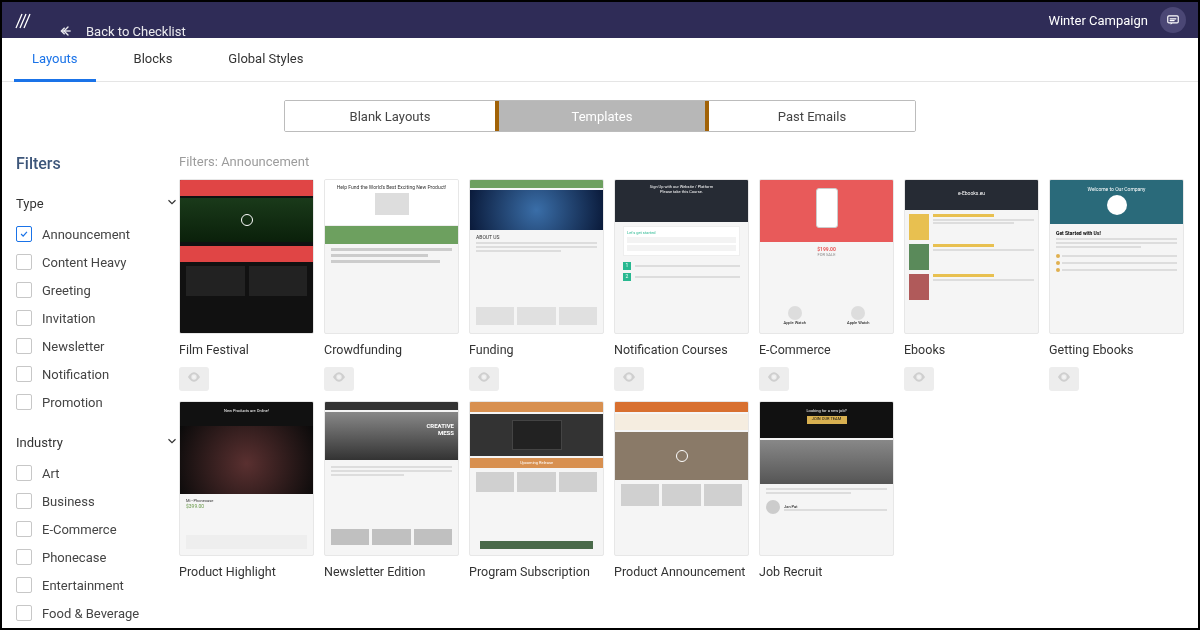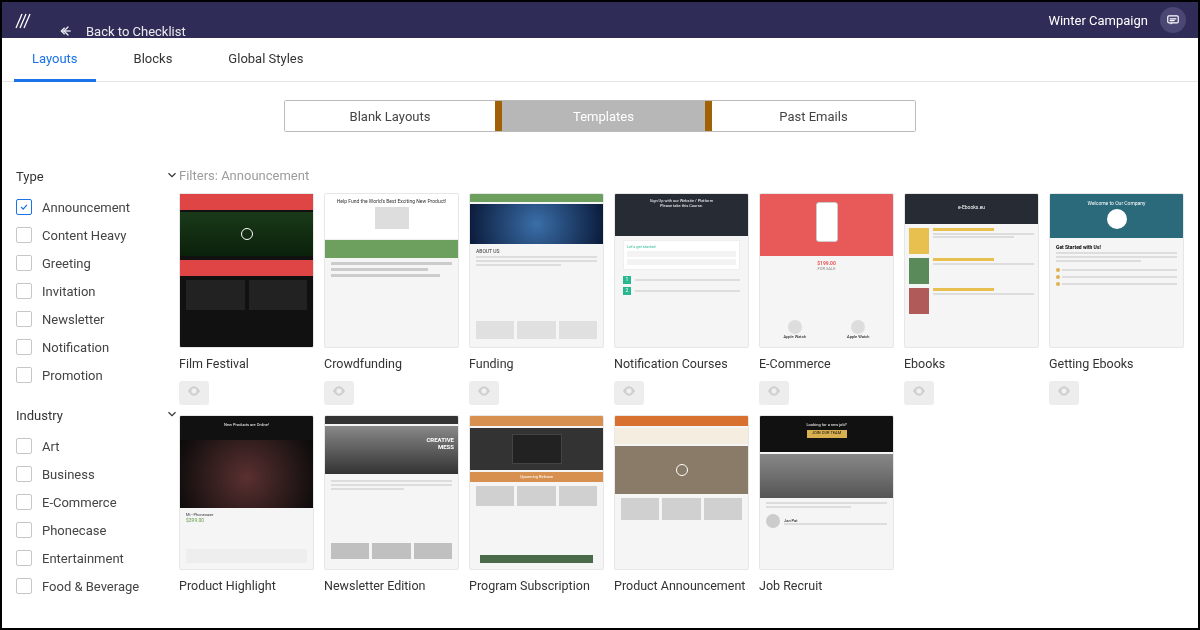--- a/index.html
+++ b/index.html
@@ -6,24 +6,24 @@
   body { font-family: -apple-system, BlinkMacSystemFont, "Segoe UI", Roboto, sans-serif; width:1200px; height:630px; overflow:hidden; background:#fff; border:2px solid #000; }
   .topbar { background:#2f2c57; height:36px; display:flex; align-items:center; color:#fff; padding:0 12px; font-size:13px; }
   .topbar .logo { width:20px; height:20px; display:flex; align-items:center; justify-content:center; margin-right:24px; }
   .topbar .back { display:flex; align-items:flex-end; cursor:pointer; opacity:.9;margin-top:22px;}
   .topbar .back svg{margin-right:12px;}
   .topbar .spacer{flex:1;}
   .topbar .chat { width:26px; height:26px; border-radius:50%; background:#4b4775; display:flex; align-items:center; justify-content:center; margin-left:12px;}
   .tabs { height:44px; display:flex; align-items:center; border-bottom:1px solid #e5e5e5; padding:0 12px;}
   .tab { padding:0 18px; height:44px; display:flex; align-items:center; font-size:13px; color:#333; cursor:pointer; border-bottom:3px solid transparent; margin-right:20px;}
   .tab.active{ color:#1a73e8; border-bottom-color:#1a73e8;}
-  .segment-row { display:flex; justify-content:center; margin:18px 0 36px;}
+  .segment-row { display:flex; justify-content:center; margin:18px 0 22px;}
   .segment { display:flex; border:1px solid #bcbcbc; border-radius:2px; overflow:hidden;}
   .seg-btn { width:210px; height:30px; display:flex; align-items:center; justify-content:center; font-size:13px; color:#444; background:#fff; cursor:pointer;}
-  .seg-btn + .seg-btn{ border-left:7px solid #a16207;}
+  .seg-btn + .seg-btn{ border-left:4px solid #a16207;}
   .seg-btn.active{ background:#b7b7b7; color:#fff;}
   .main { display:flex; padding:0 14px;}
   .sidebar { width:172px; }
   .filters-title { font-size:16px; color:#3d567a; font-weight:500; margin-bottom:22px;}
   .filter-section { margin-bottom:24px;}
   .filter-head { display:flex; align-items:center; justify-content:space-between; font-size:13px; color:#333; margin-bottom:14px; cursor:pointer;}
   .filter-head svg{width:14px;height:14px;}
   .filter-opt { display:flex; align-items:center; font-size:13px; color:#444; margin-bottom:12px; cursor:pointer;}
   .cb { width:16px; height:16px; border:1px solid #c7c7c7; border-radius:2px; margin-right:10px; display:flex; align-items:center; justify-content:center;}
   .cb.checked{ border-color:#1a73e8; background:#fff;}
@@ -79,20 +79,21 @@
 <div class="segment-row">
   <div class="segment" id="segment">
       <div class="seg-btn">Blank Layouts</div>
       <div class="seg-btn active">Templates</div>
       <div class="seg-btn">Past Emails</div>
     </div>
 </div>
 
 <div class="main">
   <div class="sidebar">
+    <div class="filters-title">Filters</div>
     <div id="filters">
         <div class="filter-section">
           <div class="filter-head">
             <span>Type</span>
             <span><svg viewBox="0 0 24 24" fill="none" stroke="#333" stroke-width="2">
                 <path d="M6 9 L12 15 L18 9"></path>
               </svg></span>
           </div>
           <div class="filter-opt">
             <span class="cb checked">

